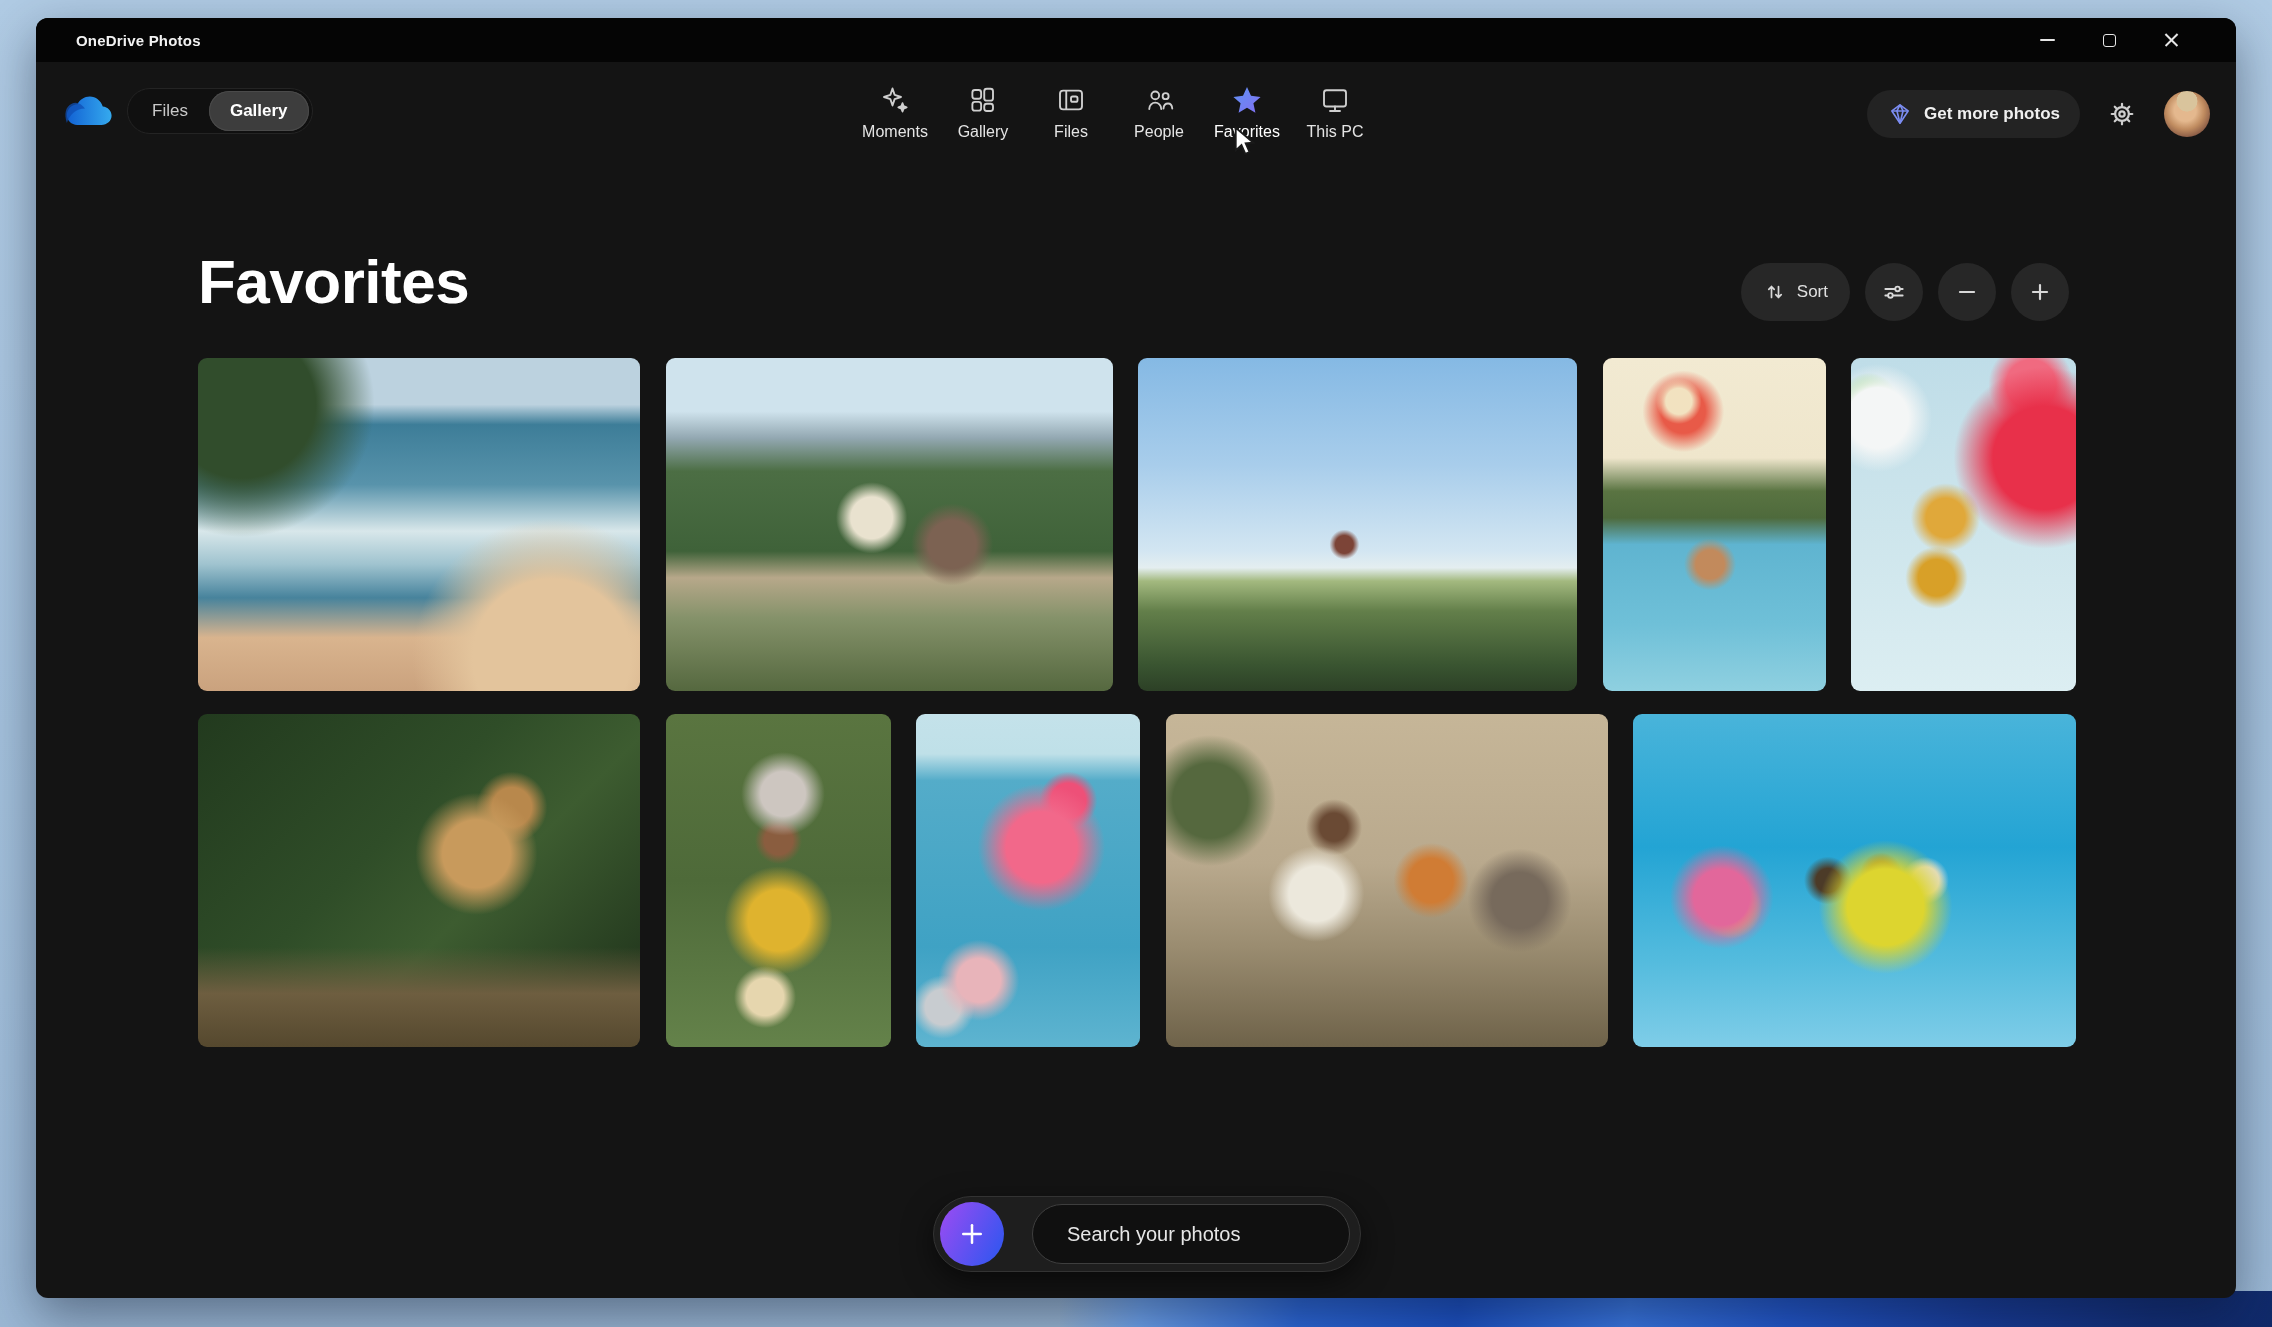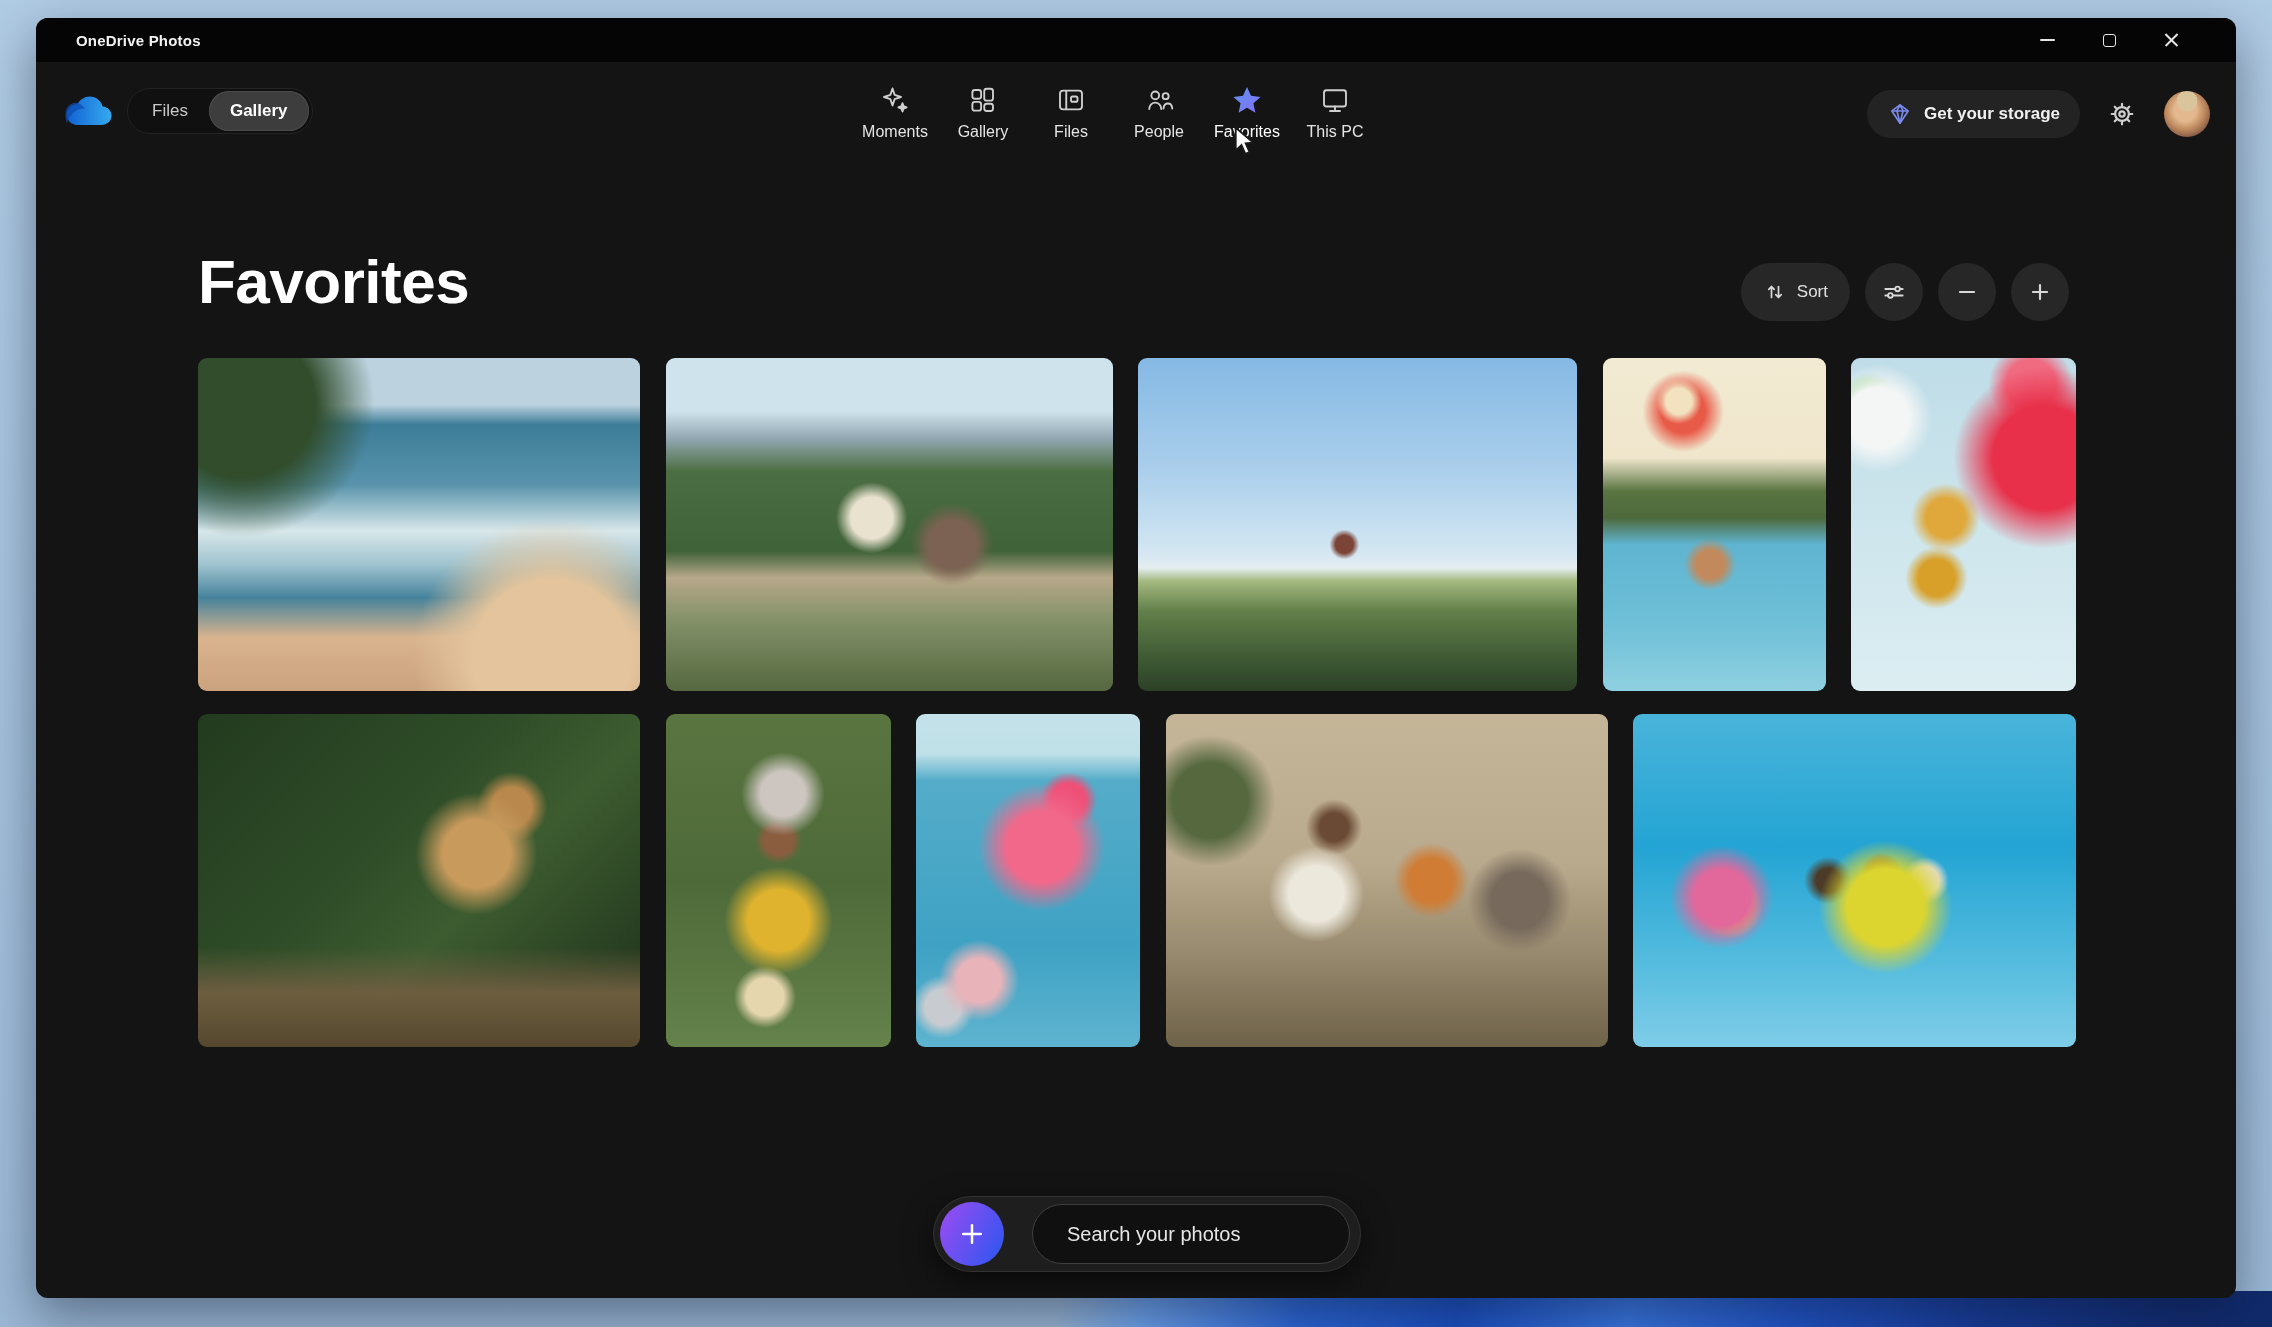--- a/index.html
+++ b/index.html
@@ -174,21 +174,21 @@
         </div>
       </div>
 
       <div class="header-right">
         <button class="storage-pill">
           <svg width="26" height="26" viewBox="0 0 24 24" fill="none" stroke="#7b8cf0" stroke-width="1.5" stroke-linejoin="round">
             <path d="M12 3.5 L19.5 9.2 L12 20.5 L4.5 9.2 Z"></path>
             <path d="M4.5 9.2 H19.5"></path>
             <path d="M12 3.5 L9.2 9.2 L12 20.5 M12 3.5 L14.8 9.2 L12 20.5"></path>
           </svg>
-          <span>Get your storage</span>
+          <span>Get more photos</span>
         </button>
         <button class="gear-btn">
           <svg width="28" height="28" viewBox="0 0 24 24" fill="none" stroke="#cfcfcf" stroke-width="1.9" stroke-linecap="round">
             <circle cx="12" cy="12" r="5.9"></circle>
             <circle cx="12" cy="12" r="2.3"></circle>
             <line x1="12" y1="3.2" x2="12" y2="5.6"></line>
               <line x1="12" y1="18.4" x2="12" y2="20.8"></line>
             <line x1="3.2" y1="12" x2="5.6" y2="12"></line>
               <line x1="18.4" y1="12" x2="20.8" y2="12"></line>
             <line x1="5.8" y1="5.8" x2="7.5" y2="7.5"></line>

